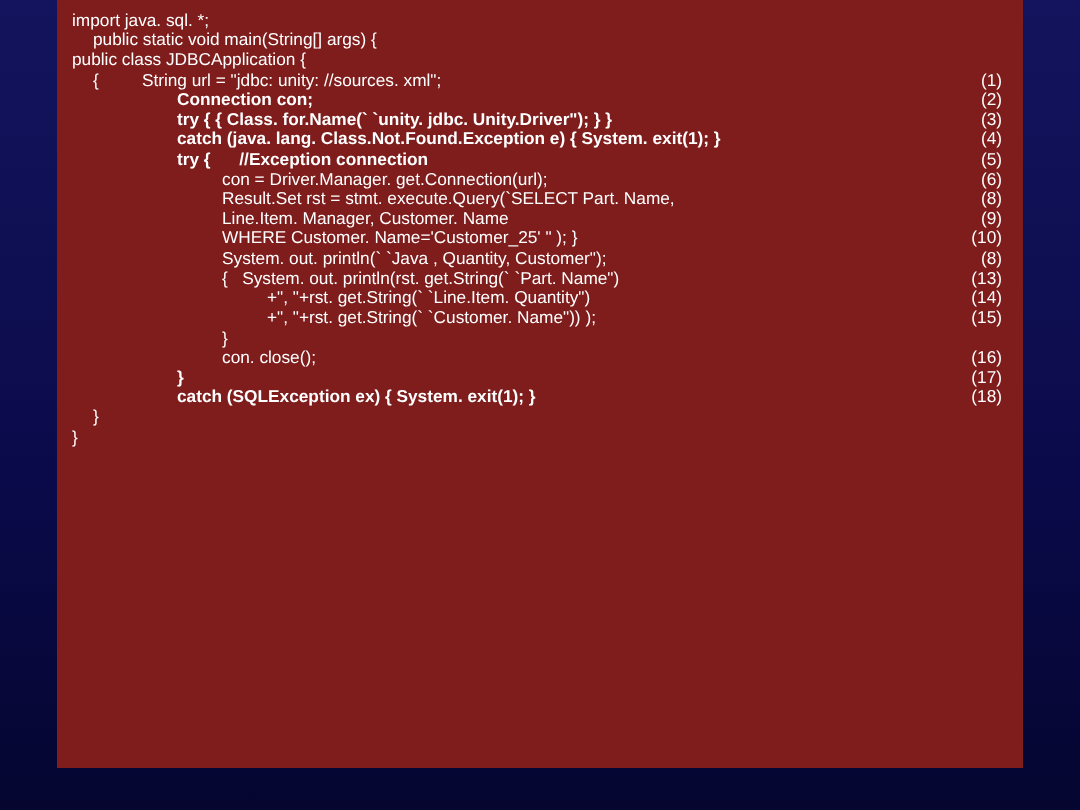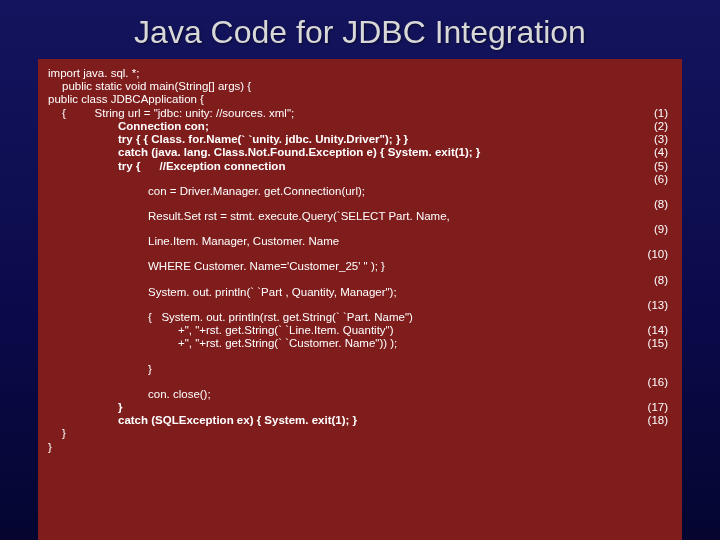--- a/index.html
+++ b/index.html
@@ -44,42 +44,41 @@
   .txt {
     flex: 1;
   }
   .ln {
     width: 36px;
     text-align: right;
     padding-right: 4px;
   }
   .i1 { padding-left: 14px; }
   .i3 { padding-left: 70px; font-weight: bold; }
-  .i4 { padding-left: 100px; margin-top: 12px; }
+  .i4 { padding-left: 100px; }
   .i5 { padding-left: 130px; }
 </style>
 </head>
 <body>
 
 <div class="slide">
-  <div class="title">Java Code for JDBC Integration</div>
   <div class="codebox" id="codebox">
       <div class="row"><span class="txt ">import java. sql. *;</span><span class="ln"></span></div>
       <div class="row"><span class="txt i1">public static void main(String[] args) {</span><span class="ln"></span></div>
       <div class="row"><span class="txt ">public class JDBCApplication {</span><span class="ln"></span></div>
       <div class="row"><span class="txt i1">{         String url = "jdbc: unity: //sources. xml";</span><span class="ln">(1)</span></div>
       <div class="row"><span class="txt i3">Connection con;</span><span class="ln">(2)</span></div>
       <div class="row"><span class="txt i3">try { { Class. for.Name(` `unity. jdbc. Unity.Driver"); } }</span><span class="ln">(3)</span></div>
       <div class="row"><span class="txt i3">catch (java. lang. Class.Not.Found.Exception e) { System. exit(1); }</span><span class="ln">(4)</span></div>
       <div class="row"><span class="txt i3">try {      //Exception connection</span><span class="ln">(5)</span></div>
       <div class="row"><span class="txt i4">con = Driver.Manager. get.Connection(url);</span><span class="ln">(6)</span></div>
       <div class="row"><span class="txt i4">Result.Set rst = stmt. execute.Query(`SELECT Part. Name,</span><span class="ln">(8)</span></div>
       <div class="row"><span class="txt i4">Line.Item. Manager, Customer. Name</span><span class="ln">(9)</span></div>
       <div class="row"><span class="txt i4">WHERE Customer. Name='Customer_25' " ); }</span><span class="ln">(10)</span></div>
-      <div class="row"><span class="txt i4">System. out. println(` `Part , Quantity, Manager");</span><span class="ln">(8)</span></div>
+      <div class="row"><span class="txt i4">System. out. println(` `Java , Quantity, Customer");</span><span class="ln">(8)</span></div>
       <div class="row"><span class="txt i4">{   System. out. println(rst. get.String(` `Part. Name")</span><span class="ln">(13)</span></div>
       <div class="row"><span class="txt i5">+", "+rst. get.String(` `Line.Item. Quantity")</span><span class="ln">(14)</span></div>
       <div class="row"><span class="txt i5">+", "+rst. get.String(` `Customer. Name")) );</span><span class="ln">(15)</span></div>
       <div class="row"><span class="txt i4">}</span><span class="ln"></span></div>
       <div class="row"><span class="txt i4">con. close();</span><span class="ln">(16)</span></div>
       <div class="row"><span class="txt i3">}</span><span class="ln">(17)</span></div>
       <div class="row"><span class="txt i3">catch (SQLException ex) { System. exit(1); }</span><span class="ln">(18)</span></div>
       <div class="row"><span class="txt i1">}</span><span class="ln"></span></div>
       <div class="row"><span class="txt ">}</span><span class="ln"></span></div>
     </div>

